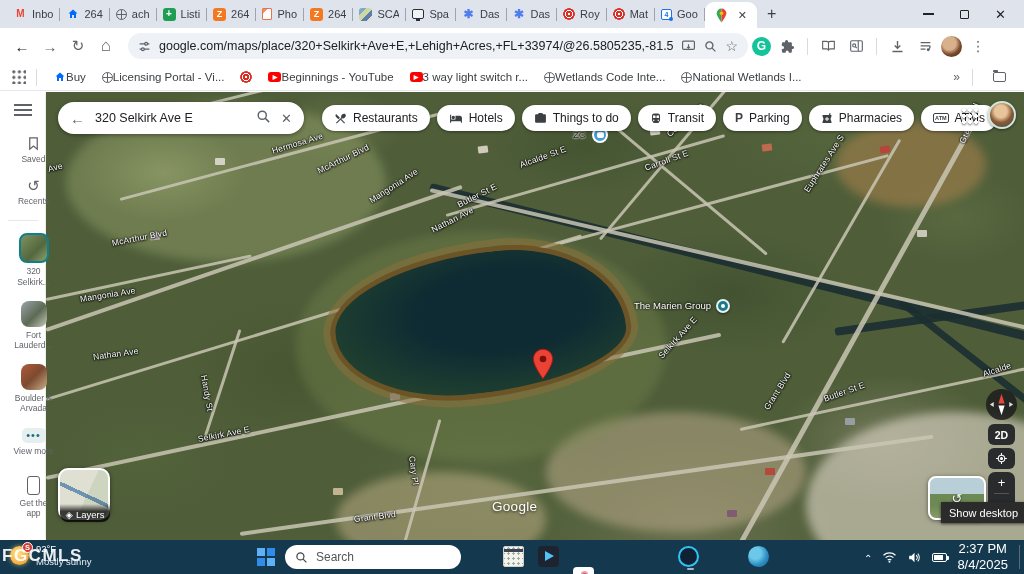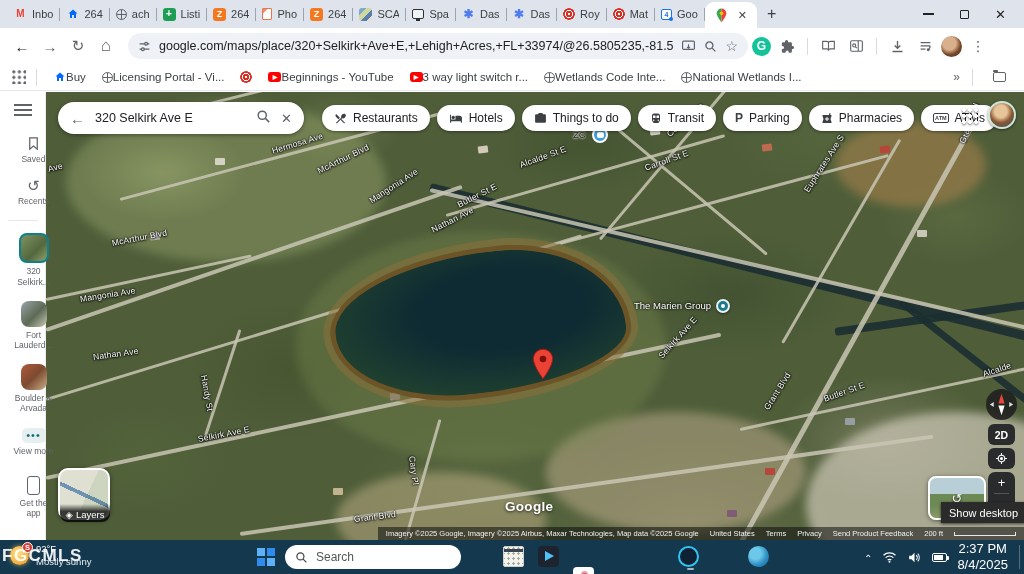--- a/index.html
+++ b/index.html
@@ -122,21 +122,21 @@
   .btn2d{top:332px;height:21px;font-size:10.5px;font-weight:bold;}
   .btnloc{top:356px;height:21px;}
   .zoomers{position:absolute;left:942px;top:380px;width:27px;height:42px;background:rgba(32,33,36,.92);border-radius:7px;z-index:30;display:flex;flex-direction:column;align-items:center;}
   .zoomers .zb{flex:1;display:flex;align-items:center;justify-content:center;color:#fff;font-size:13px;width:100%;}
   .zoomers .zdiv{width:15px;height:1px;background:#555;}
   .svthumb{position:absolute;left:882px;top:384px;width:58px;height:44px;border-radius:8px;border:2px solid #fff;background:linear-gradient(to bottom,#b8cfd8 0 40%,#6d8a55 40% 70%,#8a9a6a);box-shadow:0 1px 4px rgba(0,0,0,.5);z-index:28;display:flex;align-items:center;justify-content:center;color:#fff;font-size:13px;text-shadow:0 1px 2px #000;}
   .tooltip{position:absolute;left:895px;top:406px;height:21px;background:#2b2b2b;color:#fff;font-size:11px;display:flex;align-items:center;padding:0 8px;z-index:50;white-space:nowrap;box-shadow:0 1px 3px rgba(0,0,0,.6);}
   .layers{position:absolute;left:12px;top:376px;width:54px;height:56px;z-index:30;}
   .layers .lthumb{width:52px;height:52px;border-radius:10px;border:2px solid #fff;box-shadow:0 1px 4px rgba(0,0,0,.5);background:linear-gradient(115deg,#dfe0d2 0 55%,#cdd4c0 55%),linear-gradient(25deg,transparent 0 46%,#7fa8d9 46% 52%,transparent 52%);background-blend-mode:multiply;position:relative;overflow:hidden;}
   .layers .lcap{position:absolute;left:2px;right:2px;bottom:2px;height:18px;border-radius:0 0 8px 8px;background:linear-gradient(transparent,rgba(0,0,0,.75) 40%);color:#fff;font-size:9.5px;display:flex;align-items:flex-end;justify-content:center;gap:3px;padding-bottom:2px;}
-  .glogo{position:absolute;left:459px;top:407px;color:#fff;font-size:13.5px;font-weight:bold;letter-spacing:.3px;text-shadow:0 1px 3px rgba(0,0,0,.8);z-index:26;}
+  .glogo{position:absolute;left:446px;top:407px;color:#fff;font-size:13.5px;font-weight:normal;letter-spacing:.3px;text-shadow:0 1px 3px rgba(0,0,0,.8);z-index:26;}
   .attr{position:absolute;right:0;bottom:0;height:13px;background:rgba(12,12,12,.55);display:flex;align-items:center;gap:11px;padding:0 8px;z-index:26;}
   .attr span{font-size:7.5px;color:#f0f0f0;white-space:nowrap;}
   .scalebar{width:62px;height:4px;border:1px solid #e8e8e8;border-top:none;}
 
   
   .taskbar{position:absolute;left:0;top:540px;width:1024px;height:34px;background:#14394f;z-index:60;}
   .sunic{position:absolute;left:10px;top:6px;width:19px;height:19px;border-radius:50%;background:radial-gradient(circle at 40% 40%,#ffe28a,#f2a93b 70%);box-shadow:0 0 5px rgba(255,200,80,.7);}
   .sbadge{position:absolute;left:22px;top:2px;width:11px;height:11px;border-radius:50%;background:#d23b33;color:#fff;font-size:7.5px;font-weight:bold;display:flex;align-items:center;justify-content:center;border:1px solid #fff;}
   .wtemp{position:absolute;left:36px;top:3px;color:#fff;font-size:9.5px;}
   .wcond{position:absolute;left:36px;top:16px;color:#e8eef2;font-size:9.5px;white-space:nowrap;}
@@ -562,29 +562,20 @@
       <div class="layers">
         <div class="lthumb"></div>
         <div class="lcap">
             <span>◈</span>
             <span>Layers</span>
           </div>
       </div>
 
       <div class="glogo">Google</div>
 
-      <div class="attr">
-        <span>Imagery ©2025 Google, Imagery ©2025 Airbus, Maxar Technologies, Map data ©2025 Google</span>
-        <span>United States</span>
-        <span>Terms</span>
-        <span>Privacy</span>
-        <span>Send Product Feedback</span>
-        <span>200 ft</span>
-        <span class="scalebar"></span>
-      </div>
     <span class="slabel" style="left: 226px; top: 54px; transform: rotate(-17deg);">Hermosa Ave</span>
         <span class="slabel" style="left: 272px; top: 74px; transform: rotate(-26deg);">McArthur Blvd</span>
         <span class="slabel" style="left: 324px; top: 104px; transform: rotate(-33deg);">Mangonia Ave</span>
         <span class="slabel" style="left: 412px; top: 108px; transform: rotate(-27deg);">Butler St E</span>
         <span class="slabel" style="left: 386px; top: 133px; transform: rotate(-27deg);">Nathan Ave</span>
         <span class="slabel" style="left: 66px; top: 146px; transform: rotate(-11deg);">McArthur Blvd</span>
         <span class="slabel" style="left: 34px; top: 202px; transform: rotate(-9deg);">Mangonia Ave</span>
         <span class="slabel" style="left: 47px; top: 260px; transform: rotate(-8deg);">Nathan Ave</span>
         <span class="slabel" style="left: 2px; top: 72px; transform: rotate(-14deg);">Ave</span>
         <span class="slabel" style="left: 474px; top: 68px; transform: rotate(-20deg);">Alcalde St E</span>

